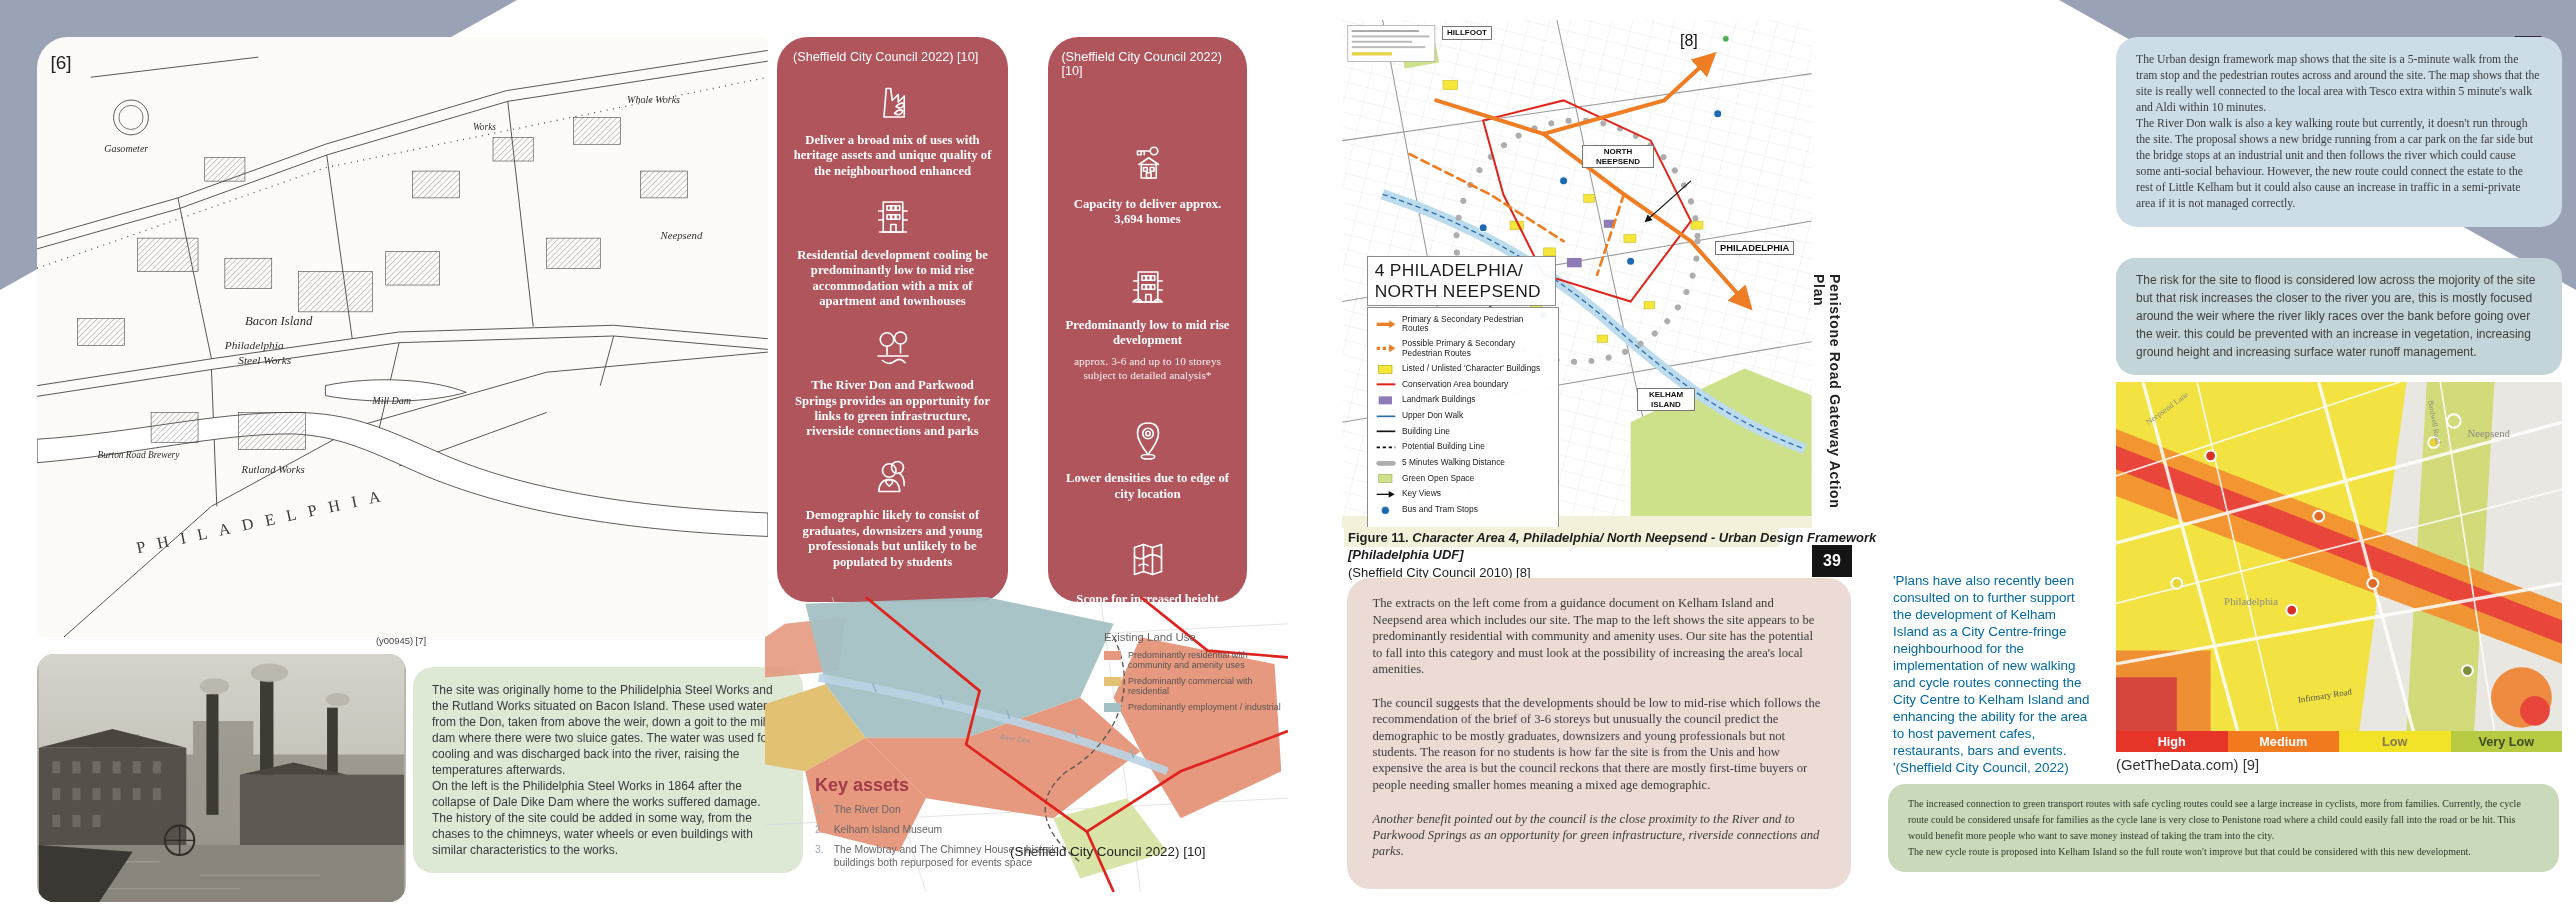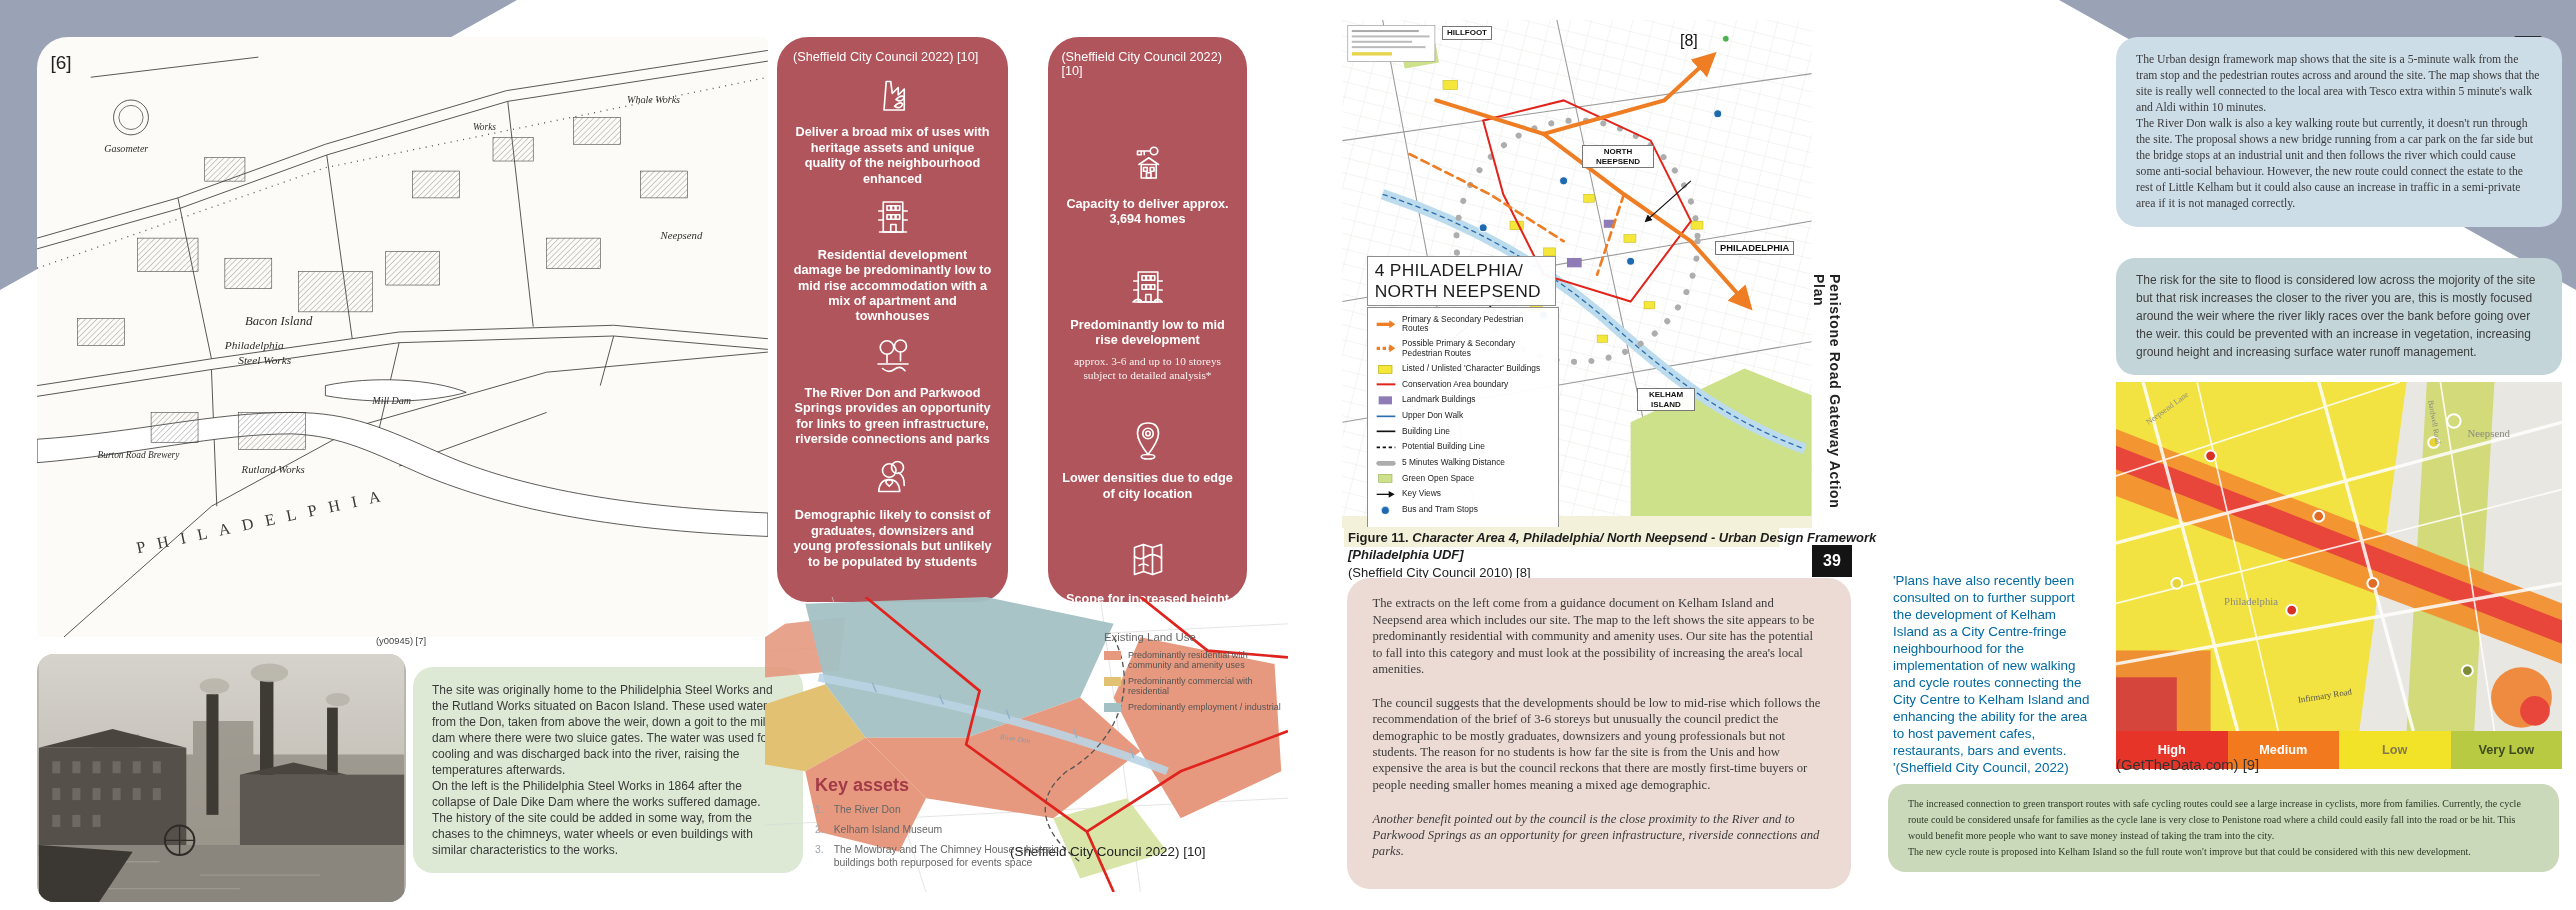--- a/index.html
+++ b/index.html
@@ -21,21 +21,21 @@
   .history{left:413px;top:667px;width:352px;background:#dde9d5;border-radius:20px;padding:14.8px 19px;
            font-size:12px;line-height:16px;color:#3a3a3a;}
   .history p{margin:0;}
   
   .mcol{position:absolute;top:37px;background:#b0555b;border-radius:31px;color:#fff;
         display:flex;flex-direction:column;align-items:center;box-sizing:border-box;}
   .mcol1{left:777px;width:231px;height:565px;padding:13.4px 16px 32px 16px;justify-content:space-between;}
   .mcol2{left:1048px;width:199px;height:565px;padding:13.4px 13.4px 40px 13.4px;}
   .mcol-header{font-size:12.7px;color:#fff;align-self:flex-start;}
   .mitem{display:flex;flex-direction:column;align-items:center;text-align:center;}
-  .mitem .txt{font-weight:bold;font-size:12.7px;line-height:15.4px;margin-top:6.7px;}
+  .mitem .txt{font-weight:bold;font-size:12.7px;line-height:15.4px;margin-top:6.7px;font-family:Liberation Serif, serif;}
   .mitem .sub{font-size:11.4px;line-height:14px;margin-top:5.4px;opacity:.92;font-weight:400;font-family:Liberation Serif, serif;}
   .mcol2 .mitem.first{margin-top:64px;}
   .mcol2 .mitem{margin-bottom:35px;}
   .micon{width:48px;height:48px;}
   .micon svg{width:100%;height:100%;stroke:#fff;fill:none;stroke-width:2.2;stroke-linecap:round;stroke-linejoin:round;}
   
   .landuse{left:765px;top:597px;width:523px;height:295px;}
   .lu-legend{left:1104px;top:631px;width:180px;font-size:9px;color:#555;}
   .lu-legend .t{font-size:11.4px;color:#666;margin-bottom:6.7px;}
   .lu-row{display:flex;gap:6.7px;margin-bottom:6px;align-items:flex-start;}
@@ -73,21 +73,21 @@
   
   .quote{left:1893px;top:572px;width:201px;font-size:13.4px;line-height:17px;color:#0369a1;}
   
   .blue1{left:2116px;top:37px;width:446px;background:#cdddE8;border-radius:21.5px;padding:14.8px 20px;
          font-family:"Liberation Serif",serif;font-size:11.7px;line-height:16px;color:#3b3b3b;box-sizing:border-box;}
   .blue1 p{margin:0;}
   .blue2{left:2116px;top:258px;width:446px;background:#c4d5d9;border-radius:19px;padding:13.4px 20px;
          font-size:12px;line-height:18px;color:#3e3e3e;box-sizing:border-box;}
   
   .flood{left:2116px;top:382px;width:446px;height:349px;overflow:hidden;}
-  .flood-legend{left:2116px;top:731px;width:446px;height:38px;display:flex;}
+  .flood-legend{left:2116px;top:731px;width:446px;height:21px;display:flex;}
   .flood-cell{flex:1;display:flex;align-items:center;justify-content:center;font-size:12.7px;font-weight:bold;}
   .flood-cit{left:2116px;top:757px;font-size:14.8px;color:#333;}
   
   .greenb{left:1888px;top:784px;width:671px;background:#c9d9b9;border-radius:17.4px;padding:12px 20px;
           font-family:"Liberation Serif",serif;font-size:10px;line-height:16px;color:#2f3a2a;box-sizing:border-box;}
   .greenb p{margin:0;}
   svg text{font-family:"Liberation Serif",serif;}
   .sansText{font-family:"Liberation Sans",sans-serif;}
 </style>
 </head>
@@ -235,21 +235,21 @@
             <rect x="24" y="17" width="5" height="6"></rect>
             <rect x="30" y="17" width="5" height="6"></rect>
             <rect x="36" y="17" width="5" height="6"></rect>
             <rect x="24" y="29" width="5" height="6"></rect>
             <rect x="30" y="29" width="5" height="6"></rect>
             <rect x="36" y="29" width="5" height="6"></rect>
             <rect x="29" y="42" width="7" height="10"></rect>
             <path d="M14 52 h36"></path>
           </svg>
       </span>
-      <div class="txt">Residential development damage be predominantly low to mid rise accommodation with a mix of apartment and townhouses</div>
+      <div class="txt">Residential development cooling be predominantly low to mid rise accommodation with a mix of apartment and townhouses</div>
     </div>
     <div class="mitem">
       <span class="micon">
         <svg viewBox="0 0 64 64">
             <circle cx="24" cy="22" r="9"></circle>
             <path d="M24 31 V42"></path>
             <circle cx="42" cy="20" r="8"></circle>
             <path d="M42 28 V40"></path>
             <path d="M12 44 H52"></path>
             <path d="M18 50 q8 7 16 1 q8 -6 14 2"></path>

